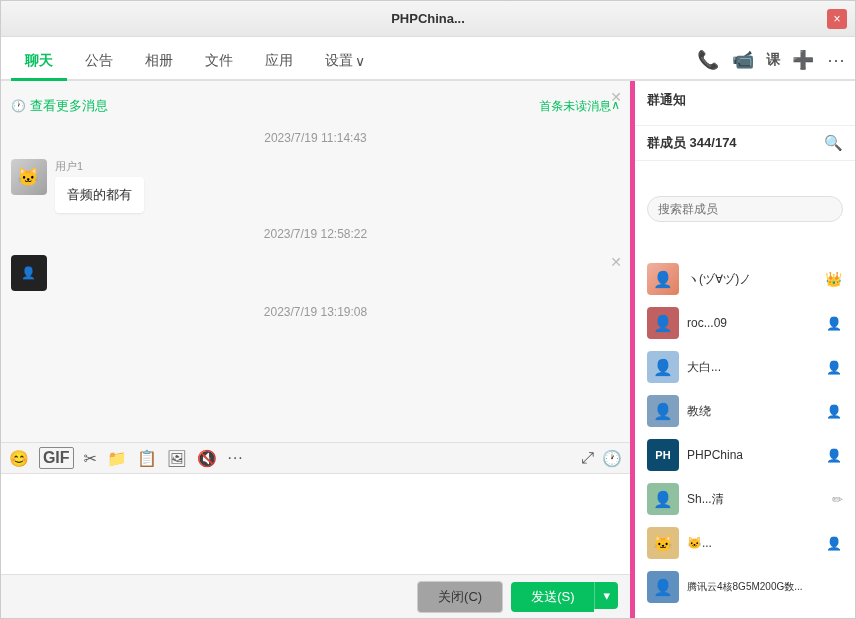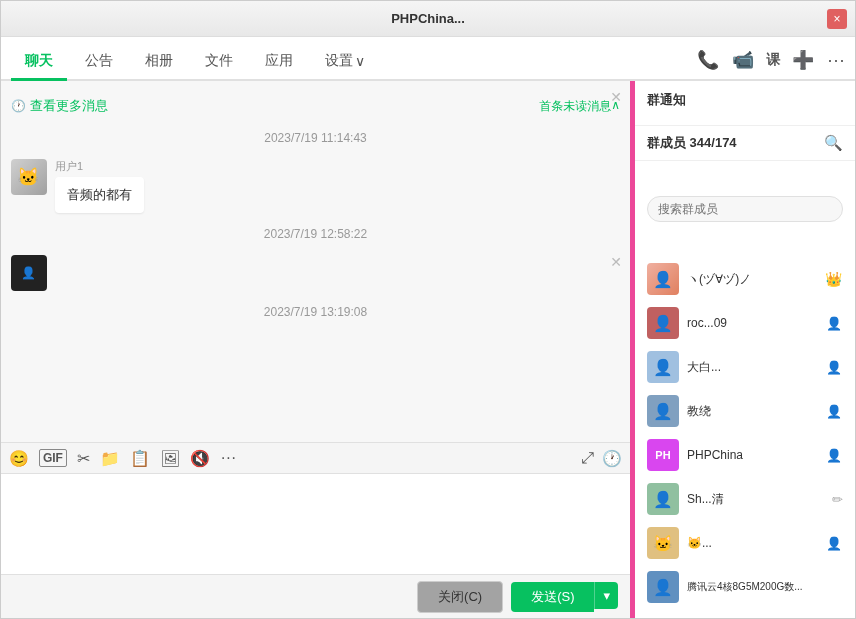--- a/index.html
+++ b/index.html
@@ -147,21 +147,21 @@
 
           <div class="timestamp">2023/7/19 13:19:08</div>
         </div>
 
         <div style="position:absolute; right:8px; top:8px; color:#bbb; cursor:pointer; font-size:14px; z-index:2;">✕</div>
         <div style="position:absolute; right:8px; top:48%; color:#bbb; cursor:pointer; font-size:14px; z-index:2;">✕</div>
       </div>
 
       <div class="input-toolbar">
         <span class="toolbar-icon">😊</span>
-        <span class="toolbar-icon" style="font-size:12px; font-weight:bold; border:1px solid #888; padding:1px 3px; border-radius:2px;">GIF</span>
+        <span class="toolbar-icon" style="font-size:16px; font-weight:bold; border:1px solid #888; padding:1px 3px; border-radius:2px;">GIF</span>
         <span class="toolbar-icon">✂</span>
         <span class="toolbar-icon">📁</span>
         <span class="toolbar-icon">📋</span>
         <span class="toolbar-icon">🖼</span>
         <span class="toolbar-icon">🔇</span>
         <span class="toolbar-icon">···</span>
         <div class="toolbar-expand">
           <span class="toolbar-icon">⤢</span>
           <span class="toolbar-icon">🕐</span>
         </div>
@@ -214,21 +214,21 @@
             <span style="color:#ccc; font-size:13px;">👤</span>
           </div>
 
           <div class="member-item">
             <div class="member-avatar" style="background: #80a0c0; font-size:16px;">👤</div>
             <span class="member-name">教绕</span>
             <span style="color:#ccc; font-size:13px;">👤</span>
           </div>
 
           <div class="member-item">
-            <div class="member-avatar" style="background: #d946ef; color:#fff; font-size:11px; font-weight:bold;">PH</div>
+            <div class="member-avatar" style="background: #0c4a6e; color:#fff; font-size:11px; font-weight:bold;">PH</div>
             <span class="member-name">PHPChina</span>
             <span style="color:#ccc; font-size:13px;">👤</span>
           </div>
 
           <div class="member-item">
             <div class="member-avatar" style="background: #90c0a0; font-size:16px;">👤</div>
             <span class="member-name">Sh...清</span>
             <span class="member-pencil">✏</span>
           </div>
 

